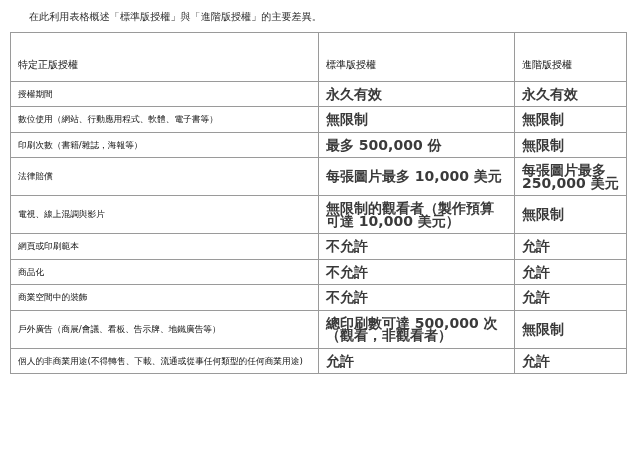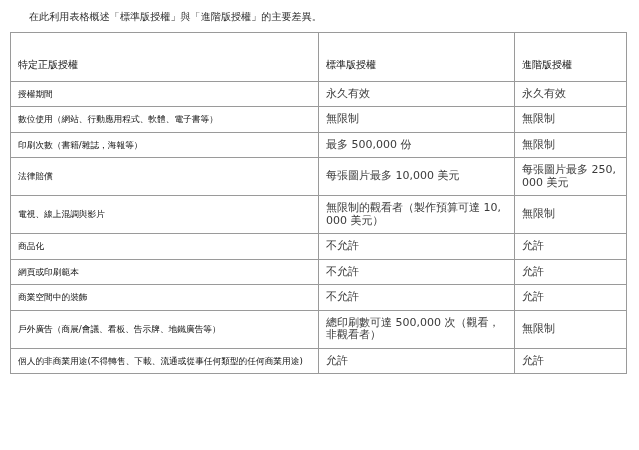--- a/index.html
+++ b/index.html
@@ -32,24 +32,24 @@
     border-collapse: collapse;
     width: 616px;
     table-layout: fixed;
     border: 1px solid #8a8a8a;
   }
   table.license-table td,
   table.license-table th {
     border: 1px solid #9a9a9a;
     vertical-align: middle;
     padding: 6px 7px;
-    font-size: 11px;
+    font-size: 14px;
     line-height: 12.5px;
     text-align: left;
-    font-weight: normal;
+    font-weight: bold;
     color: #1f1f1f;
     word-break: break-all;
   }
   table.license-table thead th {
     font-weight: normal;
     font-size: 10px;
     color: #111;
     padding-top: 26px;
     padding-bottom: 9px;
   }
@@ -106,26 +106,26 @@
         <td class="feature">法律賠償</td>
         <td class="val">每張圖片最多 10,000 美元</td>
         <td class="val">每張圖片最多 250,000 美元</td>
       </tr>
       <tr class="row row-tall">
         <td class="feature">電視、線上混調與影片</td>
         <td class="val">無限制的觀看者（製作預算可達 10,000 美元）</td>
         <td class="val">無限制</td>
       </tr>
       <tr class="row">
-        <td class="feature">商品化</td>
+        <td class="feature">網頁或印刷範本</td>
         <td class="val">不允許</td>
         <td class="val">允許</td>
       </tr>
       <tr class="row">
-        <td class="feature">網頁或印刷範本</td>
+        <td class="feature">商品化</td>
         <td class="val">不允許</td>
         <td class="val">允許</td>
       </tr>
       <tr class="row">
         <td class="feature">商業空間中的裝飾</td>
         <td class="val">不允許</td>
         <td class="val">允許</td>
       </tr>
       <tr class="row row-tall">
         <td class="feature">戶外廣告（商展/會議、看板、告示牌、地鐵廣告等）</td>

